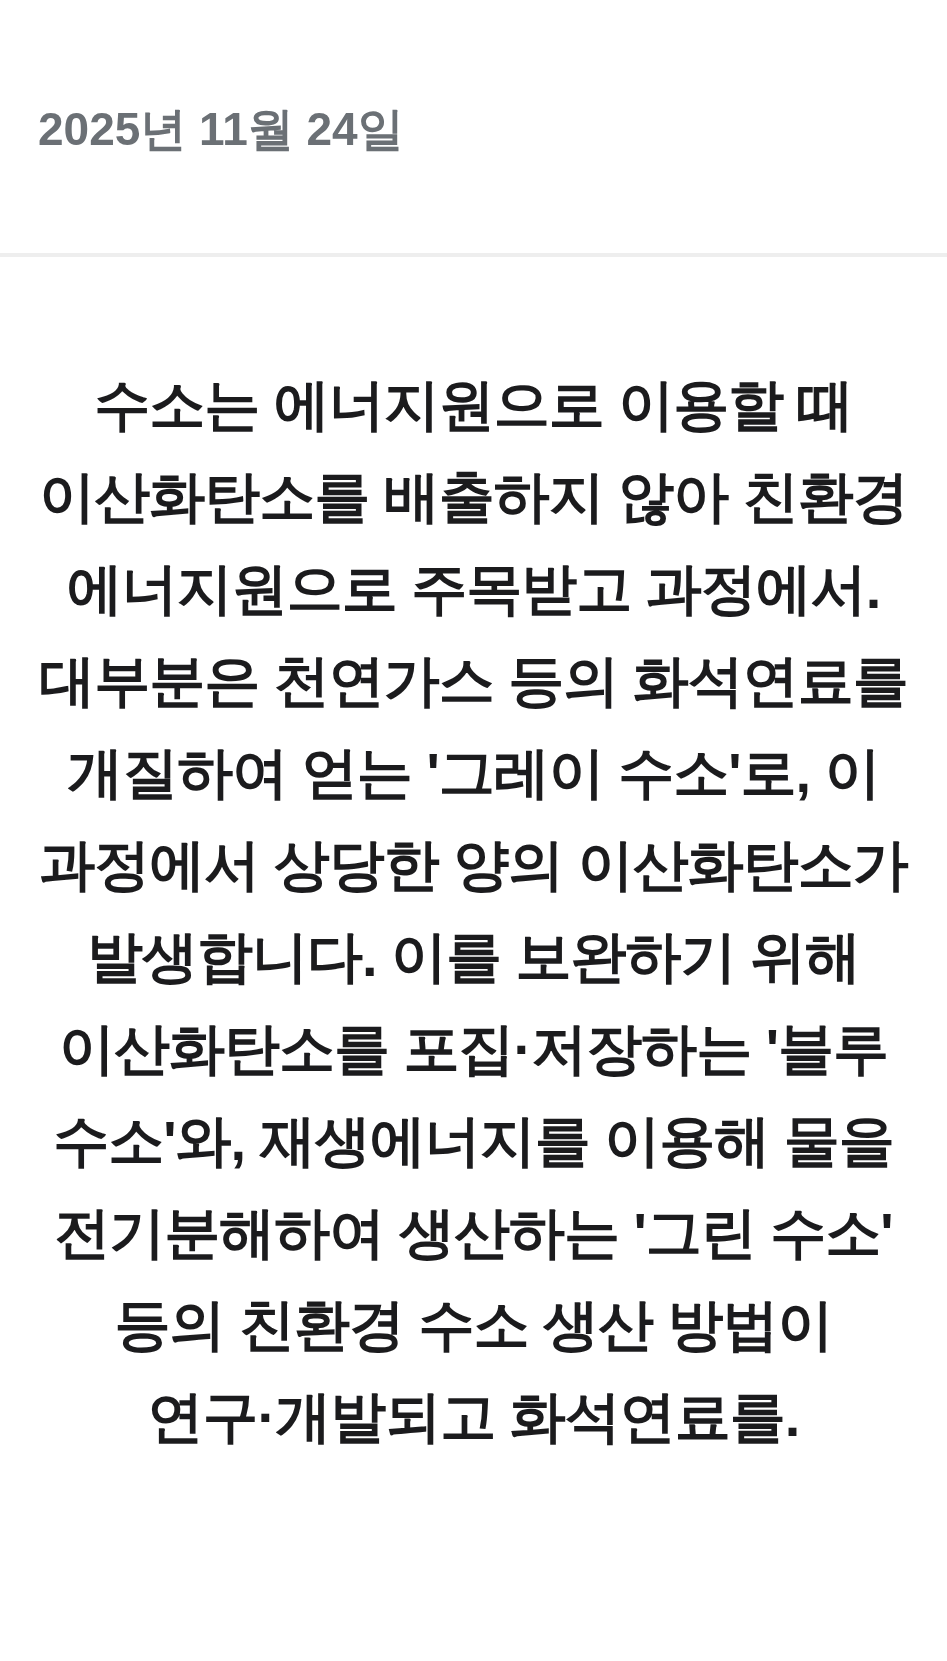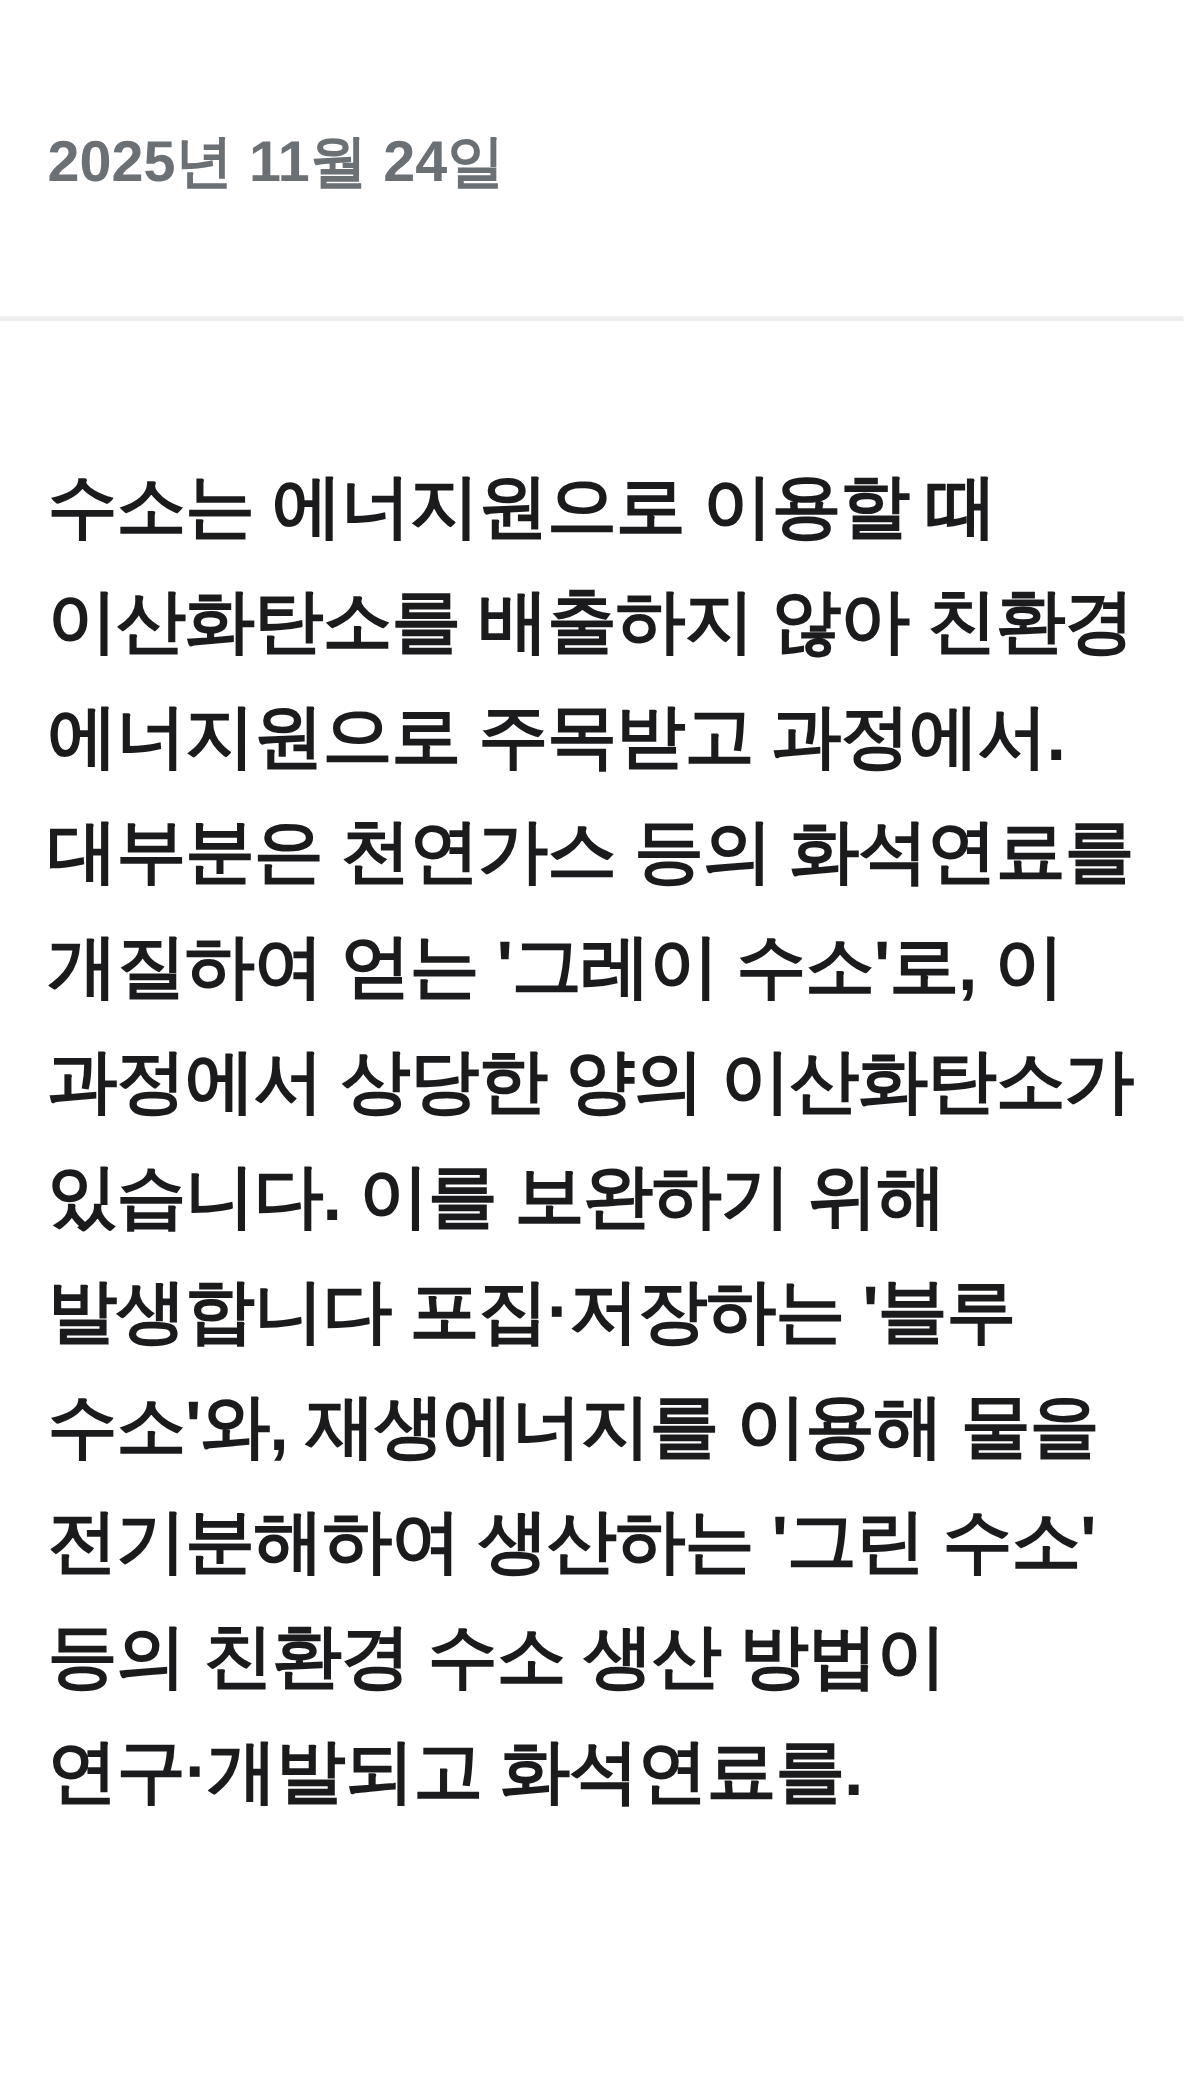--- a/index.html
+++ b/index.html
@@ -47,20 +47,21 @@
   }
   .divider {
     margin-top: 96px;
     width: 100%;
     height: 4px;
     background: var(--color-divider);
   }
   .passage {
     padding: 0 38px;
     margin-top: 102px;
+    text-align: center;
   }
   .passage-line {
     font-size: 56px;
     font-weight: 800;
     line-height: 92px;
     color: var(--color-body_text);
     letter-spacing: -1px;
     white-space: nowrap;
   }
 </style>
@@ -74,20 +75,20 @@
 
   <div class="divider"></div>
 
   <main class="passage">
       <div class="passage-line">수소는 에너지원으로 이용할 때</div>
       <div class="passage-line">이산화탄소를 배출하지 않아 친환경</div>
       <div class="passage-line">에너지원으로 주목받고 과정에서.</div>
       <div class="passage-line">대부분은 천연가스 등의 화석연료를</div>
       <div class="passage-line">개질하여 얻는 '그레이 수소'로, 이</div>
       <div class="passage-line">과정에서 상당한 양의 이산화탄소가</div>
-      <div class="passage-line">있습니다. 이를 보완하기 위해</div>
-      <div class="passage-line">발생합니다 포집·저장하는 '블루</div>
+      <div class="passage-line">발생합니다. 이를 보완하기 위해</div>
+      <div class="passage-line">이산화탄소를 포집·저장하는 '블루</div>
       <div class="passage-line">수소'와, 재생에너지를 이용해 물을</div>
       <div class="passage-line">전기분해하여 생산하는 '그린 수소'</div>
       <div class="passage-line">등의 친환경 수소 생산 방법이</div>
       <div class="passage-line">연구·개발되고 화석연료를.</div>
     </main>
 </div>
 
 </body></html>

